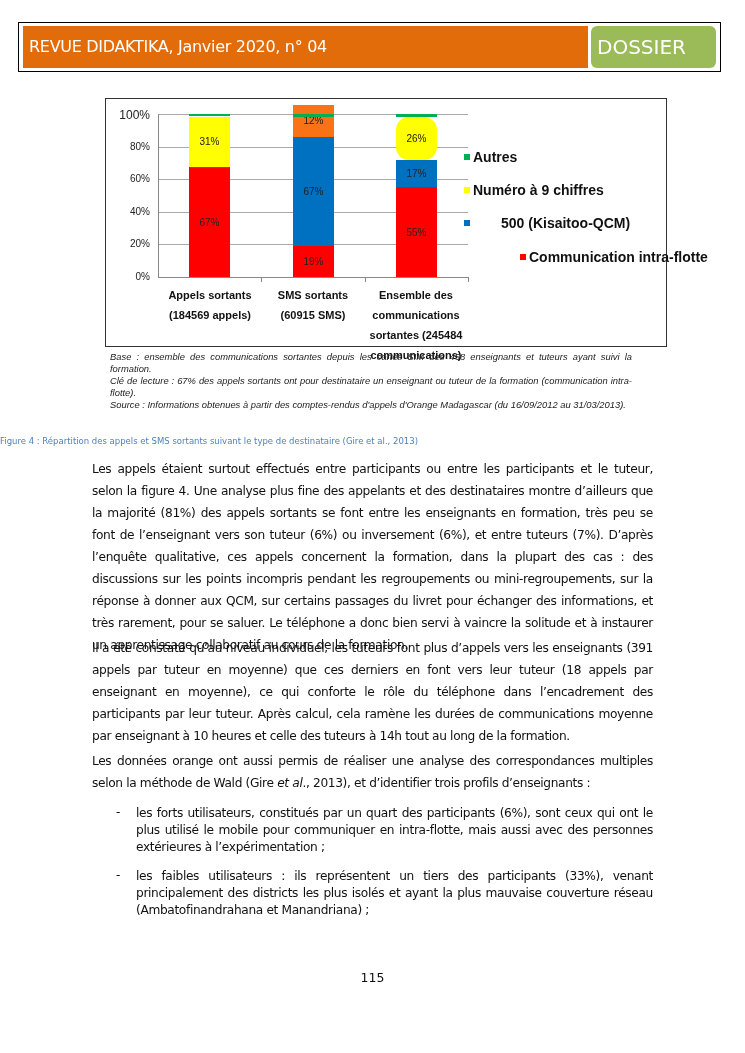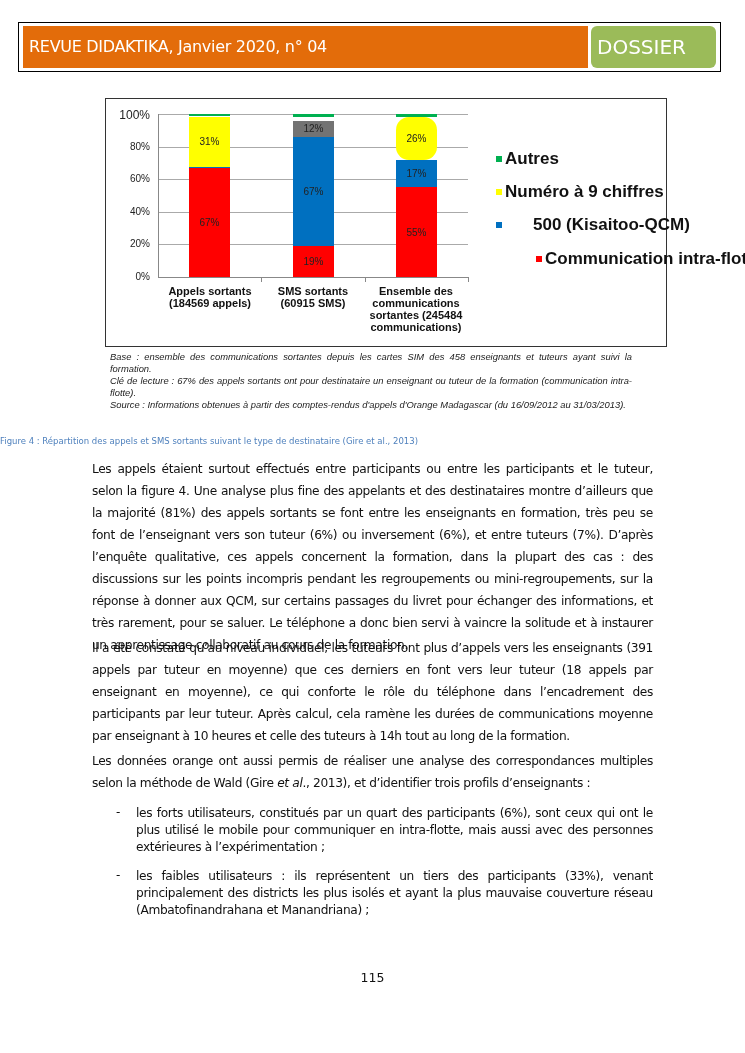--- a/index.html
+++ b/index.html
@@ -6,22 +6,22 @@
   body { width:745px; height:1053px; position:relative; overflow:hidden; font-family:"Liberation Sans", sans-serif; color:#111; }
   .header { position:absolute; left:18px; top:22px; width:703px; height:50px; border:1.5px solid #000; box-sizing:border-box; }
   .header .left { position:absolute; left:4px; top:3px; width:565px; height:42px; background:#e36c0a; color:#fff; font-size:16px; line-height:42px; padding-left:6px; box-sizing:border-box; font-family:"DejaVu Sans", sans-serif; letter-spacing:-0.3px; }
   .header .right { position:absolute; left:572px; top:3px; width:125px; height:42px; background:#9bbb59; color:#fff; font-size:20px; line-height:42px; padding-left:6px; box-sizing:border-box; font-family:"DejaVu Sans", sans-serif;border-radius:6px; }
   .chart-box { position:absolute; left:105px; top:98px; width:562px; height:249px; border:1.2px solid #333; box-sizing:border-box; background:#fff; }
   .gridline { position:absolute; left:0; width:310px; height:1px; background:#aaa; }
   .bar { position:absolute; width:41px; }
   .seg { position:absolute; left:0; width:100%; display:flex; align-items:center; justify-content:center; font-size:10px; color:#222; }
   .xaxis { position:absolute; left:158px; top:277px; width:310px; height:1px; background:#888; }
   .xtick { position:absolute; top:277px; width:1px; height:5px; background:#888; }
-  .xlabel { position:absolute; top:285px; width:110px; text-align:center; font-size:11px; font-weight:bold; line-height:12px; color:#111; }
-  .leg-item { position:absolute; left:0; white-space:nowrap; font-size:17px; font-weight:bold; display:flex; align-items:center;margin-left:32px; }
+  .xlabel { position:absolute; top:285px; width:110px; text-align:center; font-size:11px; font-weight:bold; line-height:20px; color:#111; }
+  .leg-item { position:absolute; left:0; white-space:nowrap; font-size:14px; font-weight:bold; display:flex; align-items:center; }
   .leg-sw { width:6px; height:6px; margin-right:3px; display:inline-block; }
   .notes { position:absolute; left:110px; top:351px; width:522px; font-size:9.4px; font-style:italic; line-height:12px; color:#222; text-align:justify; }
   .caption { position:absolute; left:0; width:745px; top:436px; text-align:left; font-size:8.5px; color:#4f81bd; font-family:"DejaVu Sans", sans-serif; }
   .para { position:absolute; left:92px; width:561px; font-size:12.2px; line-height:22px; text-align:justify; font-family:"DejaVu Sans", sans-serif; letter-spacing:-0.35px; color:#111; }
   .bullet { position:absolute; left:136px; width:517px; font-size:12.2px; line-height:17px; text-align:justify; font-family:"DejaVu Sans", sans-serif; letter-spacing:-0.35px; color:#111; }
   .dash { position:absolute; left:116px; font-size:12px; font-family:"DejaVu Sans", sans-serif; }
   .pagenum { position:absolute; left:0; width:745px; top:970px; text-align:center; font-size:12.5px; font-family:"DejaVu Sans", sans-serif; }
 </style>
 </head>
 <body>
@@ -52,21 +52,21 @@
     <div class="bar" style="left:189px;top:114px;height:163px;">
       <div class="seg" style="bottom:0.0px;height:109.2px;background:#ff0000;">67%</div>
       <div class="seg" style="bottom:109.2px;height:0.8px;background:#0070c0;"></div>
       <div class="seg" style="bottom:110.0px;height:50.5px;background:#ffff00;">31%</div>
       <div class="seg" style="bottom:160.6px;height:2.4px;background:#00b050;"></div>
     </div>
     <div class="xlabel" style="left:155px;">Appels sortants<br>(184569 appels)</div>
     <div class="bar" style="left:293px;top:114px;height:163px;">
       <div class="seg" style="bottom:0.0px;height:31.0px;background:#ff0000;">19%</div>
       <div class="seg" style="bottom:31.0px;height:109.2px;background:#0070c0;">67%</div>
-      <div class="seg" style="bottom:140.2px;height:16px;background:#737373;">12%</div>
+      <div class="seg" style="bottom:140.2px;height:32px;background:#f97316;">12%</div>
       <div class="seg" style="bottom:159.7px;height:3.3px;background:#00b050;"></div>
     </div>
     <div class="xlabel" style="left:258px;">SMS sortants<br>(60915 SMS)</div>
     <div class="bar" style="left:396px;top:114px;height:163px;">
       <div class="seg" style="bottom:0.0px;height:89.7px;background:#ff0000;">55%</div>
       <div class="seg" style="bottom:89.7px;height:27.7px;background:#0070c0;">17%</div>
       <div class="seg" style="bottom:117.4px;height:42.4px;background:#ffff00;border-radius:13px;">26%</div>
       <div class="seg" style="bottom:159.7px;height:3.3px;background:#00b050;"></div>
     </div>
     <div class="xlabel" style="left:361px;">Ensemble des<br>communications<br>sortantes (245484<br>communications)</div>
@@ -75,21 +75,21 @@
       <span>Autres</span>
     </div>
     <div class="leg-item" style="left:464px;top:182px;">
       <span class="leg-sw" style="background:#ffff00;"></span>
       <span>Numéro à 9 chiffres</span>
     </div>
     <div class="leg-item" style="left:464px;top:215px;gap:28px;">
       <span class="leg-sw" style="background:#0070c0;"></span>
       <span>500 (Kisaitoo-QCM)</span>
     </div>
-    <div class="leg-item" style="left:464px;top:249px;padding-left:40px;">
+    <div class="leg-item" style="left:480px;top:249px;padding-left:40px;">
       <span class="leg-sw" style="background:#ff0000;"></span>
       <span>Communication intra-flotte</span>
     </div>
   </div>
 
 <div class="notes">
   <div>Base : ensemble des communications sortantes depuis les cartes SIM des 458 enseignants et tuteurs ayant suivi la formation.</div>
   <div>Clé de lecture : 67% des appels sortants ont pour destinataire un enseignant ou tuteur de la formation (communication intra-flotte).</div>
   <div>Source : Informations obtenues à partir des comptes-rendus d'appels d'Orange Madagascar (du 16/09/2012 au 31/03/2013).</div>
 </div>

